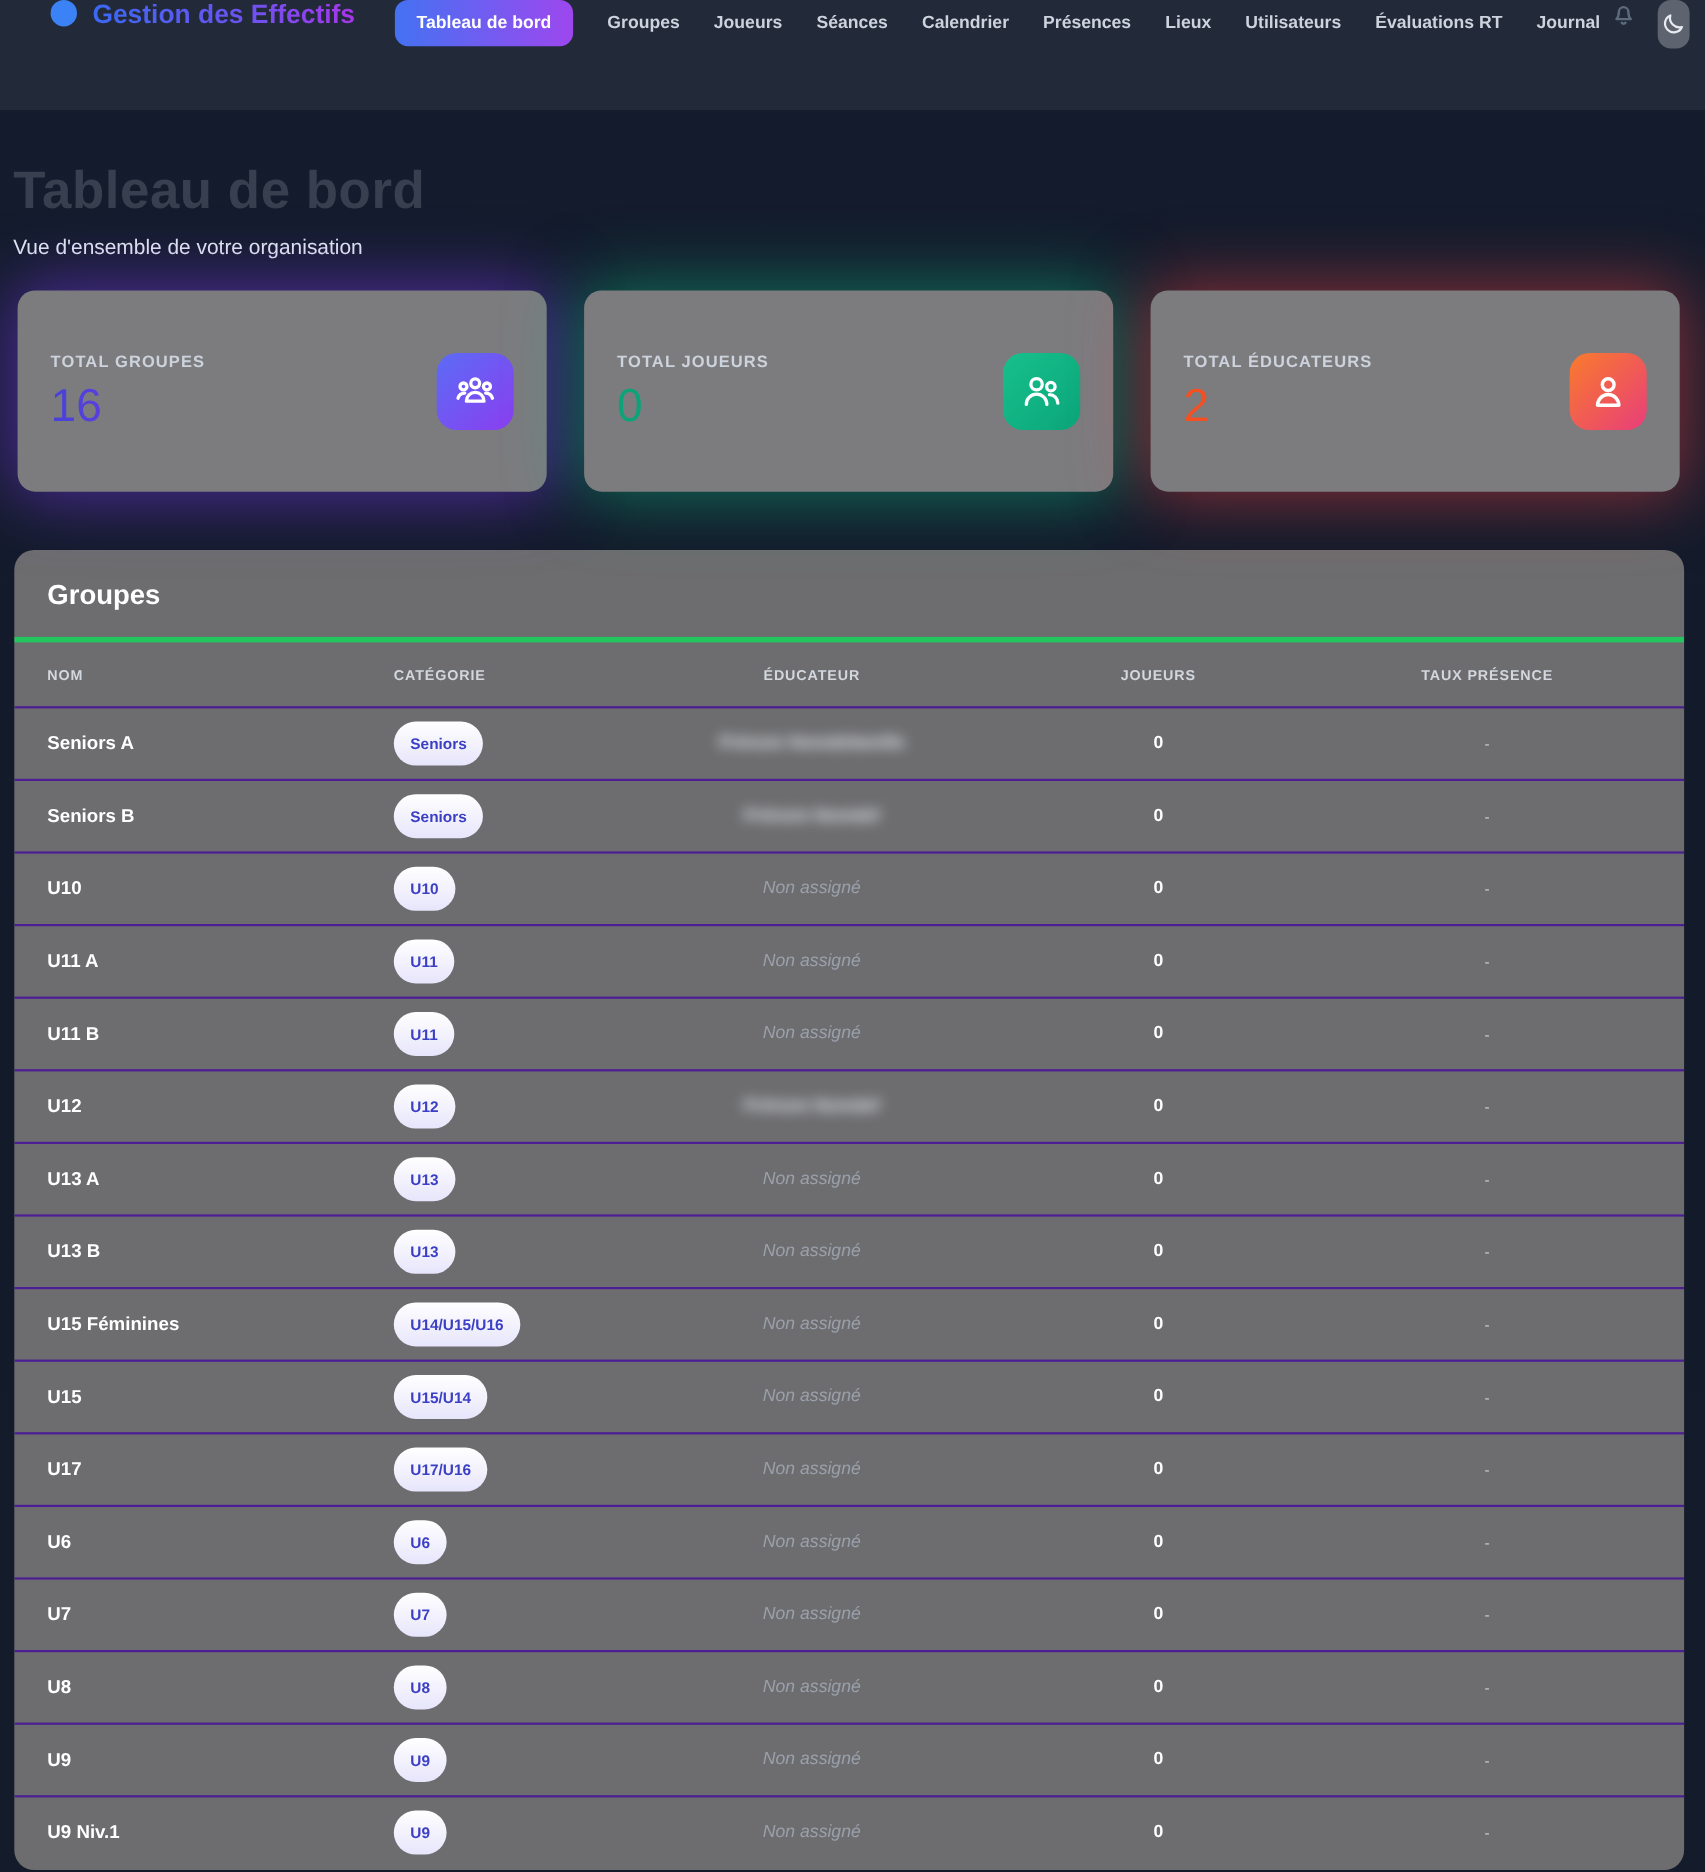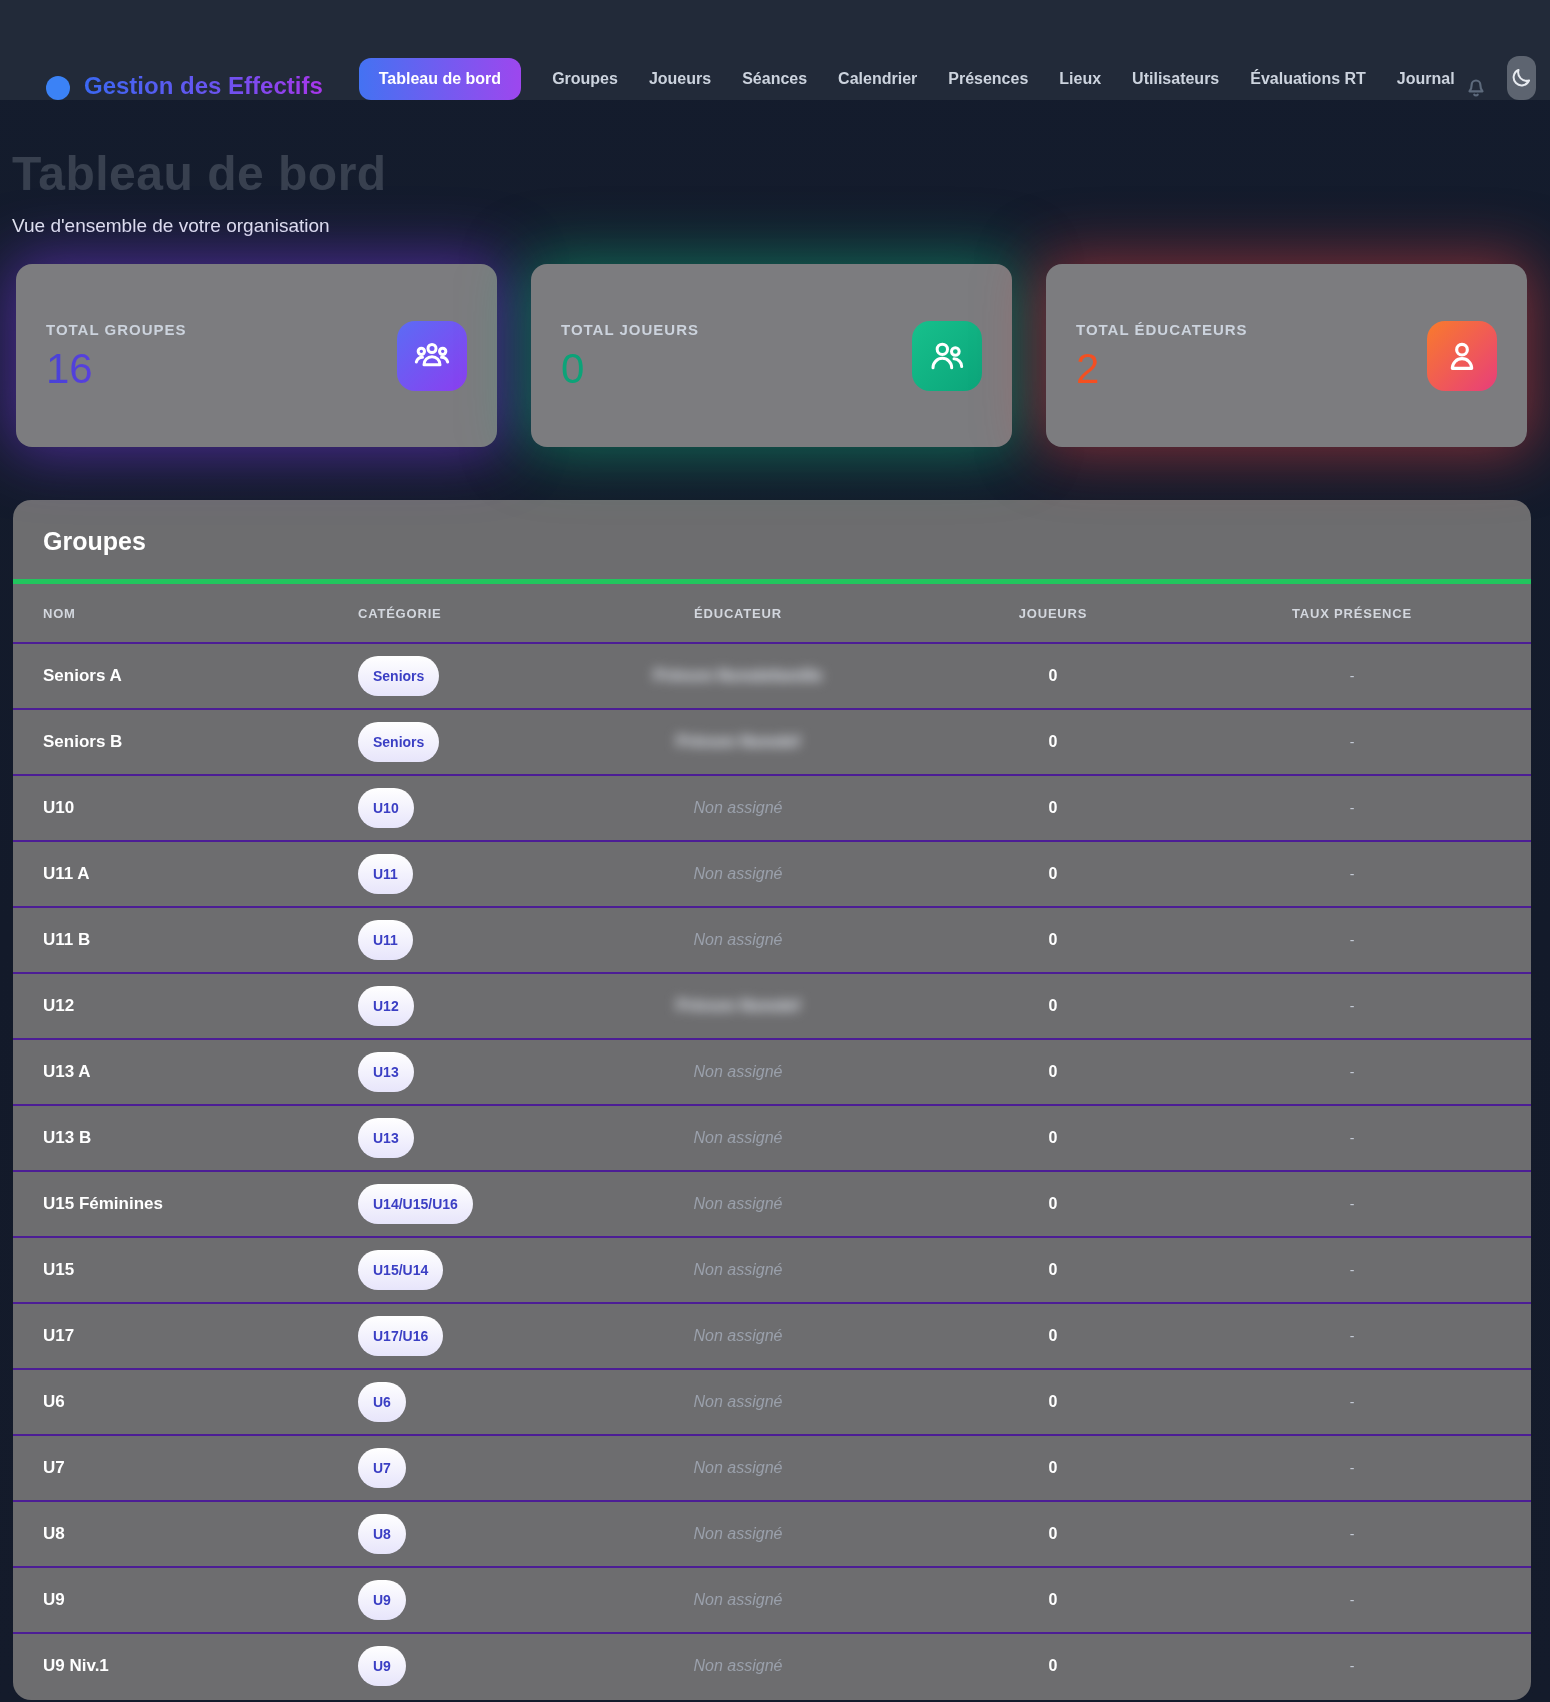--- a/index.html
+++ b/index.html
@@ -7,21 +7,21 @@
   body {
     font-family:"Liberation Sans", sans-serif;
     background:linear-gradient(180deg,#141c2d 0%,#131a2a 55%,#141b2b 100%);
     overflow:hidden;
     color:#fff;
   }
 
   
   .navbar {
     height:100px; background:#222a39;
-    display:flex; align-items:flex-end;
+    display:flex; align-items:flex-start;
     padding:0 14px 0 46px;
     position:relative; z-index:5;
   }
   .logo-dot { width:24px; height:24px; border-radius:50%; background:#3b82f6; flex:0 0 auto; }
   .brand {
     font-size:24px; font-weight:bold; margin:0 36px 0 14px; white-space:nowrap;
     background:linear-gradient(90deg,#3b68f3 0%,#6e52f0 60%,#a836ea 100%);
     -webkit-background-clip:text; background-clip:text; color:transparent;
   }
   .nav-items { display:flex; align-items:center; gap:31px; flex:1 1 auto; }

